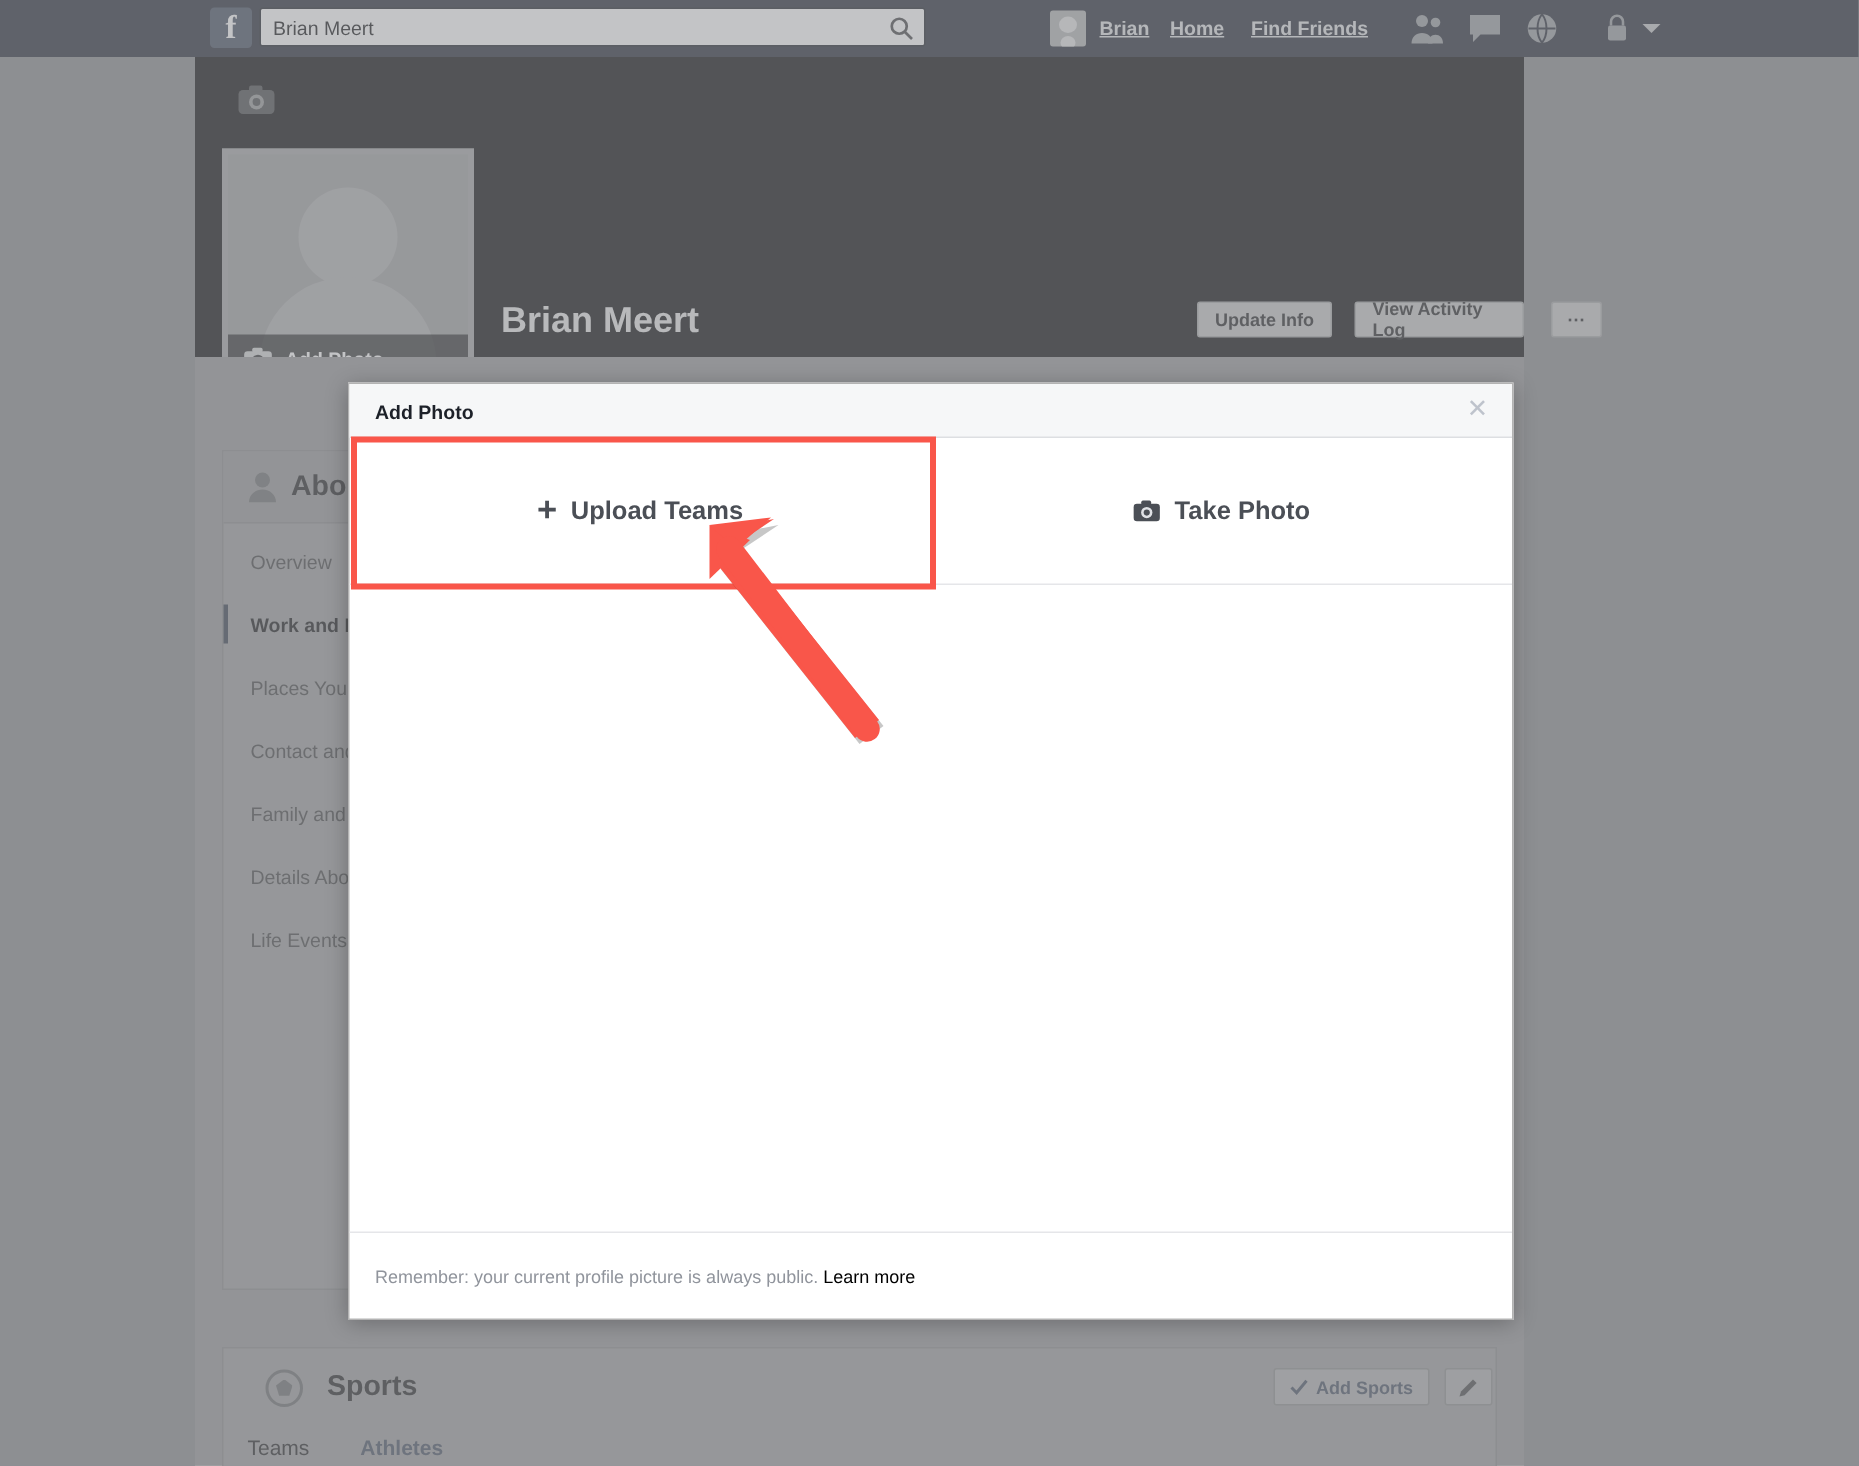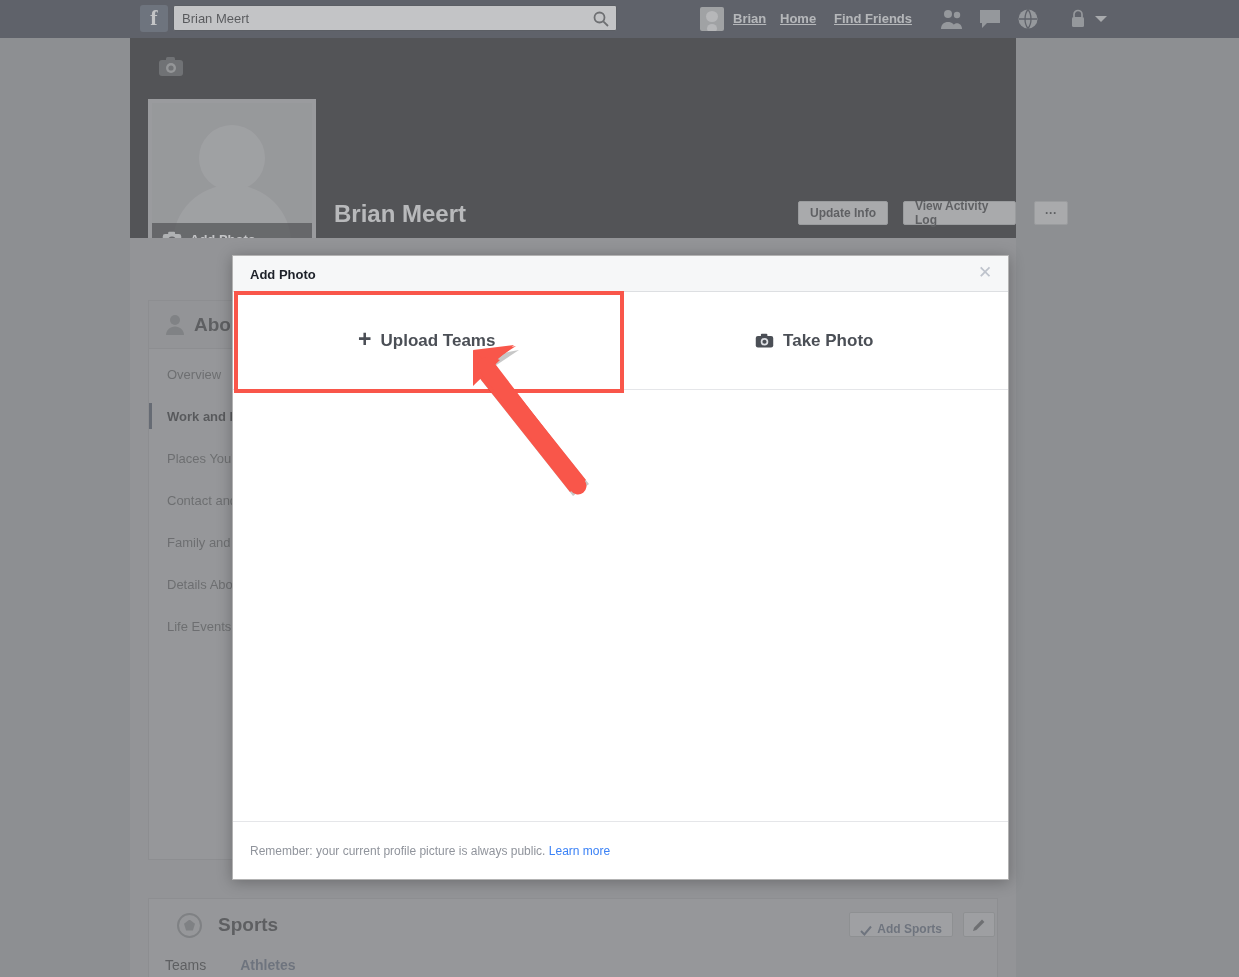--- a/index.html
+++ b/index.html
@@ -180,21 +180,21 @@
   }
   .ball::after {
     content: ""; position: absolute; left: 5px; top: 5px;
     width: 11px; height: 11px; background: #70737a;
     clip-path: polygon(50% 0,100% 38%,81% 100%,19% 100%,0 38%);
   }
   .add-sports {
     position: absolute; right: 56px; top: 13px; height: 25px;
     background: #b3b5b8; border: 1px solid #909295; border-radius: 2px;
     color: #3b5998; font-size: 12px; font-weight: bold;
-    display: flex; align-items: flex-end; gap: 5px; padding: 0 10px;
+    display: flex; align-items: center; gap: 5px; padding: 0 10px;
     cursor: pointer;
   }
   .pencil-btn {
     position: absolute; right: 14px; top: 13px;
     width: 32px; height: 25px;
     background: #b0b2b5; border: 1px solid #909295; border-radius: 2px;
     display: flex; align-items: center; justify-content: center;
     cursor: pointer;
   }
   .sports-tabs {
@@ -255,21 +255,21 @@
     margin-top: -2px;
   }
   .modal-foot {
     position: absolute; left: 0; bottom: 0; width: 100%; height: 58px;
     border-top: 1px solid #e5e6e9;
   }
   .foot-text {
     position: absolute; left: 17px; top: 22px;
     font-size: 12px; color: #90949c;
   }
-  .foot-link { color: #3b82f6; cursor: pointer; }
+  .foot-link { color: #000000; cursor: pointer; }
 
   
   .hl-box {
     position: absolute; left: 234px; top: 291px;
     width: 390px; height: 102px;
     border: 4px solid #f9564a;
     pointer-events: none;
   }
   .arrow { position: absolute; left: 470px; top: 340px; pointer-events: none; }
 </style>

